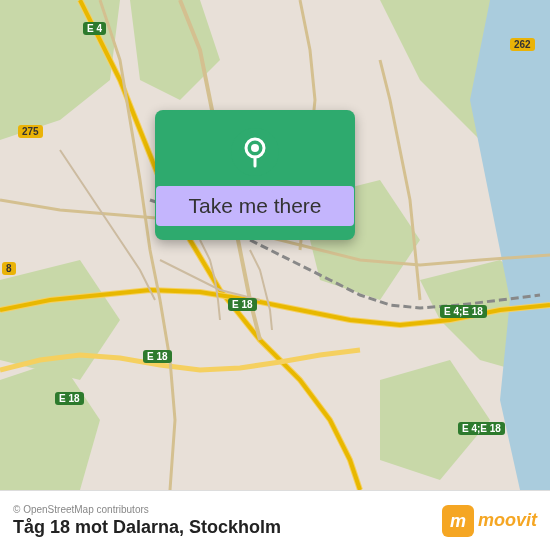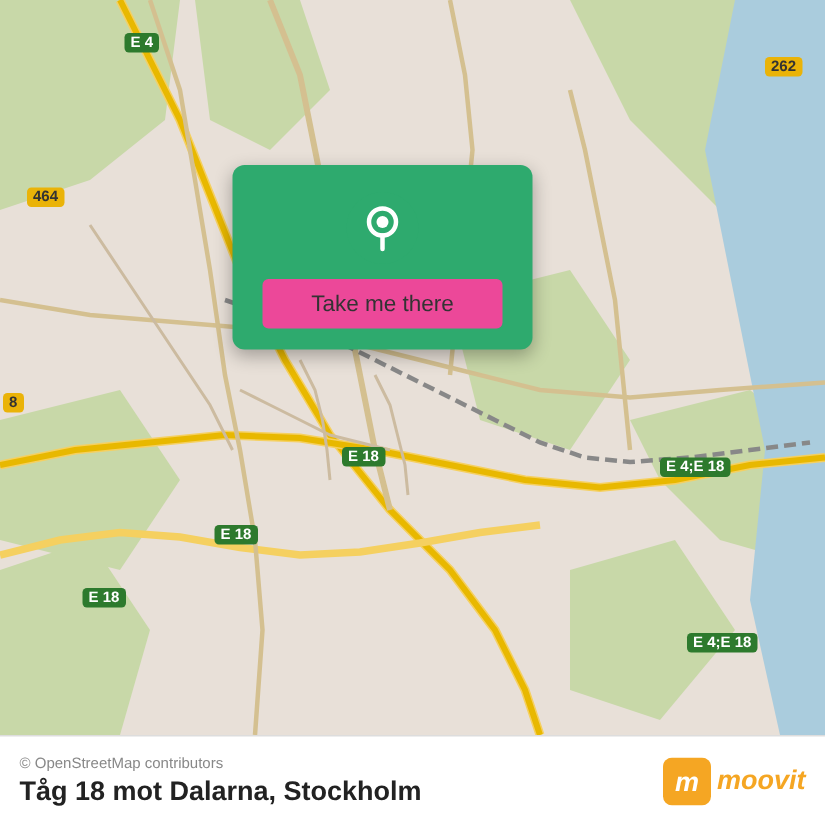--- a/index.html
+++ b/index.html
@@ -41,26 +41,26 @@
       box-shadow: 0 4px 12px rgba(0,0,0,0.3);
     }
 
     .map-pin-icon {
       width: 48px;
       height: 48px;
       margin-bottom: 10px;
     }
 
     .take-me-there-btn {
-      background: #ec4899;
+      background: #c4b5fd;
       color: #333;
       border: none;
       border-radius: 4px;
       padding: 8px 32px;
-      font-size: 15px;
+      font-size: 21px;
       font-weight: 500;
       cursor: pointer;
       white-space: nowrap;
     }
 
     
     #bottom-bar {
       width: 550px;
       height: 60px;
       background: white;
@@ -159,21 +159,21 @@
 
     <polyline points="150,200 180,210 210,220 240,235 270,250 300,265 330,280 360,295 390,305 420,308 460,305 500,300 540,295" stroke="#888" stroke-width="3" fill="none" stroke-dasharray="8,4"></polyline>
 
     <polyline points="60,150 80,180 100,210 120,240 140,270 155,300" stroke="#ccbba0" stroke-width="2" fill="none"></polyline>
     <polyline points="300,0 310,50 315,100 310,150 305,200 300,250" stroke="#d4c090" stroke-width="3" fill="none"></polyline>
     <polyline points="380,60 390,100 400,150 410,200 415,250 420,300" stroke="#d4c090" stroke-width="3" fill="none"></polyline>
   </svg>
 
   
   <div class="road-badge green" style="top:22px;left:48px;margin-left:35px;">E 4</div>
-  <div class="road-badge yellow" style="top:125px;left:18px;">464</div>
+  <div class="road-badge yellow" style="top:125px;left:18px;">275</div>
   <div class="road-badge green" style="top:298px;left:228px;">E 18</div>
   <div class="road-badge green" style="top:350px;left:143px;">E 18</div>
   <div class="road-badge green" style="top:392px;left:55px;">E 18</div>
   <div class="road-badge yellow" style="top:262px;left:2px;">8</div>
   <div class="road-badge green" style="top:305px;left:440px;">E 4;E 18</div>
   <div class="road-badge green" style="top:422px;left:458px;">E 4;E 18</div>
   <div class="road-badge yellow" style="top:38px;left:510px;">262</div>
 
   
   <div class="map-card">

